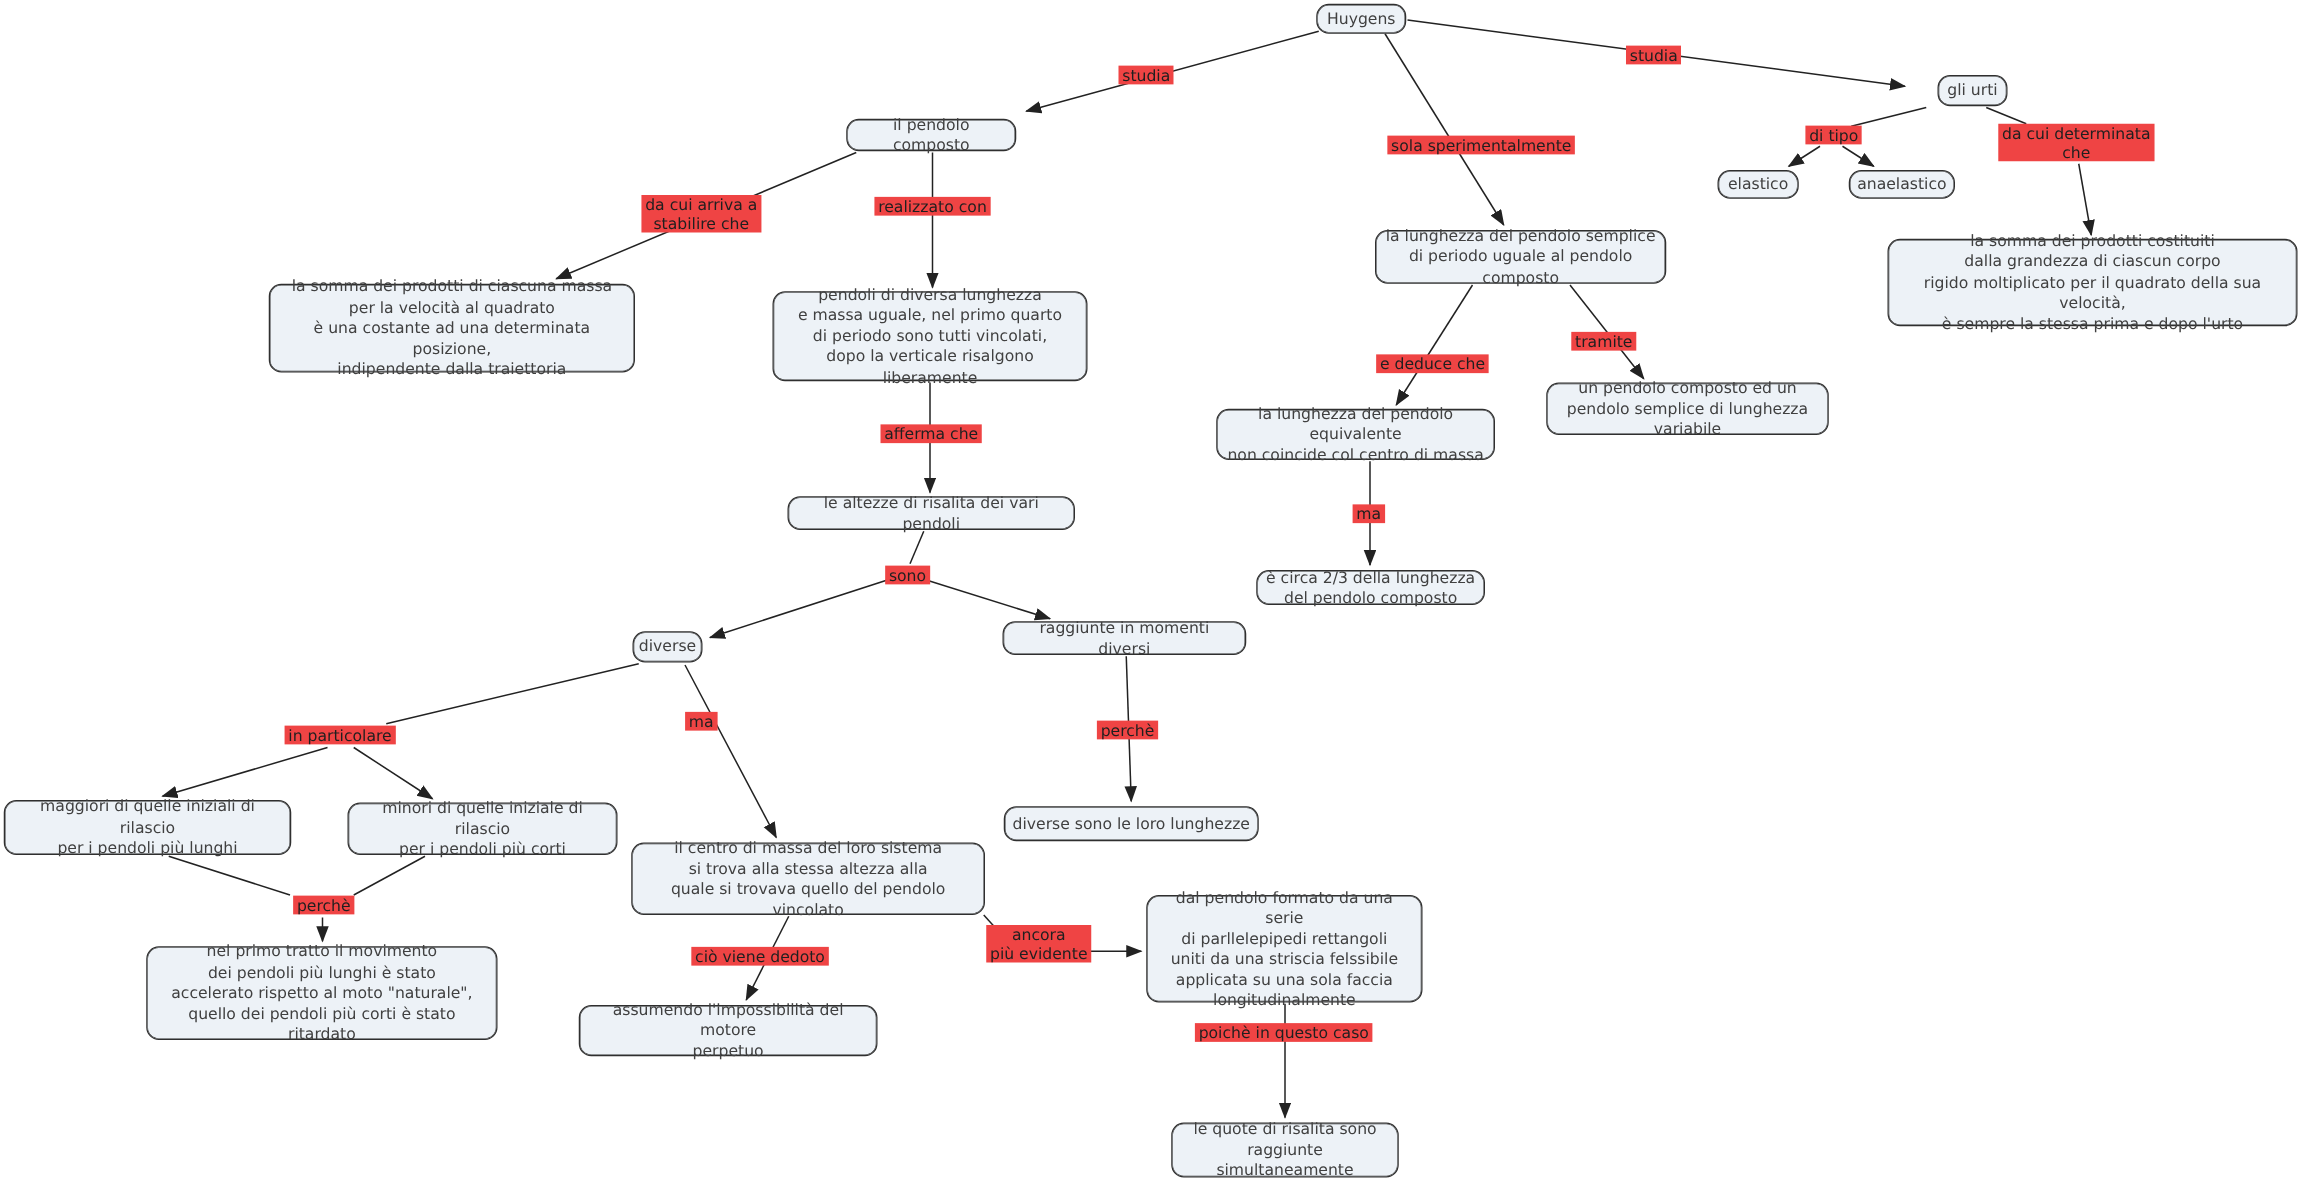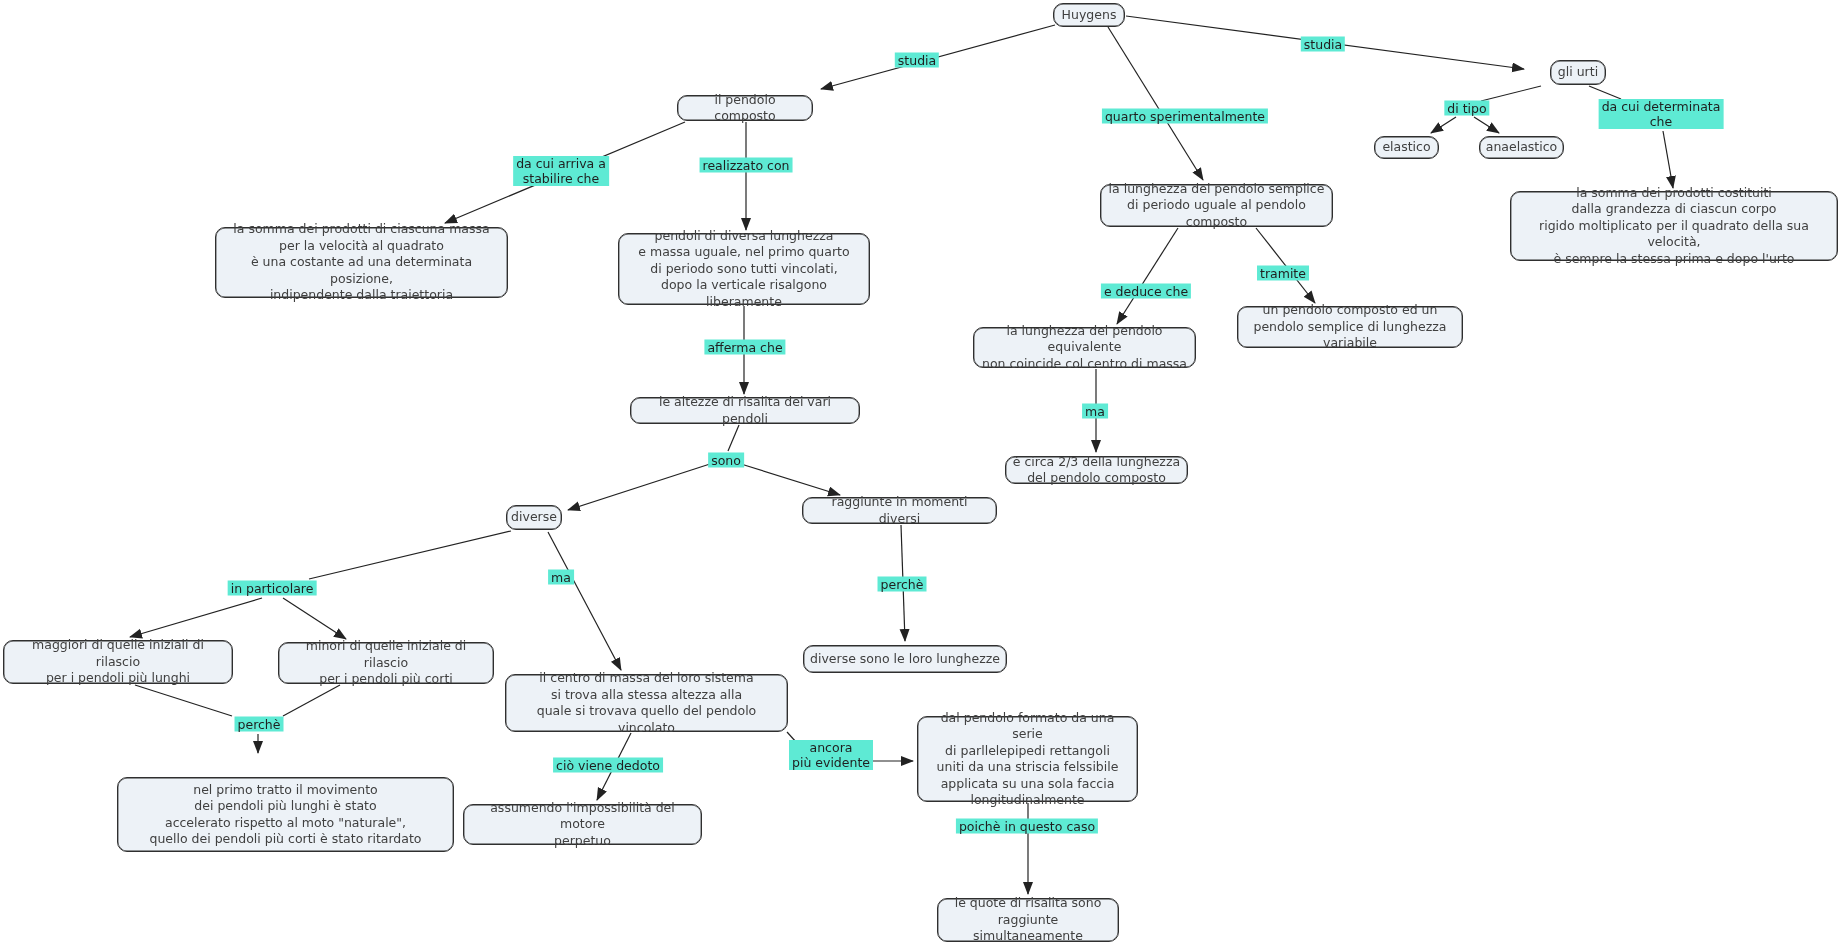--- a/index.html
+++ b/index.html
@@ -22,21 +22,21 @@
     color:#404040;
     font-size:12.5px;
     line-height:16.5px;
     white-space:pre-line;
     padding:2px 6px;
     box-shadow:0 0 0 0.4px #2f2f2f inset;
   }
   .link-label{
     position:absolute;
     transform:translate(-50%,-50%);
-    background:#5eead4;
+    background:#ef4444;
     color:#1f1f1f;
     font-size:12.5px;
     line-height:15px;
     text-align:center;
     white-space:pre-line;
     padding:0 3px;
   }
 </style>
 </head>
 <body>
@@ -107,41 +107,41 @@
 pendolo semplice di lunghezza variabile</div>
   <div class="node" style="left:1005px;top:456px;width:183px;height:28px;">è circa 2/3 della lunghezza
 del pendolo composto</div>
   <div class="node" style="left:630px;top:397px;width:230px;height:27px;">le altezze di risalita dei vari pendoli</div>
   <div class="node" style="left:506px;top:505px;width:56px;height:25px;">diverse</div>
   <div class="node" style="left:802px;top:497px;width:195px;height:27px;">raggiunte in momenti diversi</div>
   <div class="node" style="left:3px;top:640px;width:230px;height:44px;">maggiori di quelle iniziali di rilascio
 per i pendoli più lunghi</div>
   <div class="node" style="left:278px;top:642px;width:216px;height:42px;">minori di quelle iniziale di rilascio
 per i pendoli più corti</div>
-  <div class="node" style="left:117px;top:757px;width:337px;height:75px;margin-top:20px;">nel primo tratto il movimento
+  <div class="node" style="left:117px;top:757px;width:281px;height:75px;">nel primo tratto il movimento
 dei pendoli più lunghi è stato
 accelerato rispetto al moto "naturale",
 quello dei pendoli più corti è stato ritardato</div>
   <div class="node" style="left:505px;top:674px;width:283px;height:58px;">il centro di massa del loro sistema
 si trova alla stessa altezza alla
 quale si trovava quello del pendolo vincolato</div>
   <div class="node" style="left:463px;top:804px;width:239px;height:41px;">assumendo l'impossibilità del motore
 perpetuo</div>
   <div class="node" style="left:803px;top:645px;width:204px;height:28px;">diverse sono le loro lunghezze</div>
   <div class="node" style="left:917px;top:716px;width:221px;height:86px;">dal pendolo formato da una serie
 di parllelepipedi rettangoli
 uniti da una striscia felssibile
 applicata su una sola faccia
 longitudinalmente</div>
   <div class="node" style="left:937px;top:898px;width:182px;height:44px;">le quote di risalita sono
 raggiunte simultaneamente</div>
 
   <div class="link-label" style="left:917px;top:60px;">studia</div>
   <div class="link-label" style="left:1323px;top:44px;">studia</div>
-  <div class="link-label" style="left:1185px;top:116px;">quarto sperimentalmente</div>
+  <div class="link-label" style="left:1185px;top:116px;">sola sperimentalmente</div>
   <div class="link-label" style="left:1467px;top:108px;">di tipo</div>
   <div class="link-label" style="left:1661px;top:114px;">da cui determinata
 che</div>
   <div class="link-label" style="left:561px;top:171px;">da cui arriva a
 stabilire che</div>
   <div class="link-label" style="left:746px;top:165px;">realizzato con</div>
   <div class="link-label" style="left:745px;top:347px;">afferma che</div>
   <div class="link-label" style="left:726px;top:460px;">sono</div>
   <div class="link-label" style="left:1146px;top:291px;">e deduce che</div>
   <div class="link-label" style="left:1283px;top:273px;">tramite</div>

